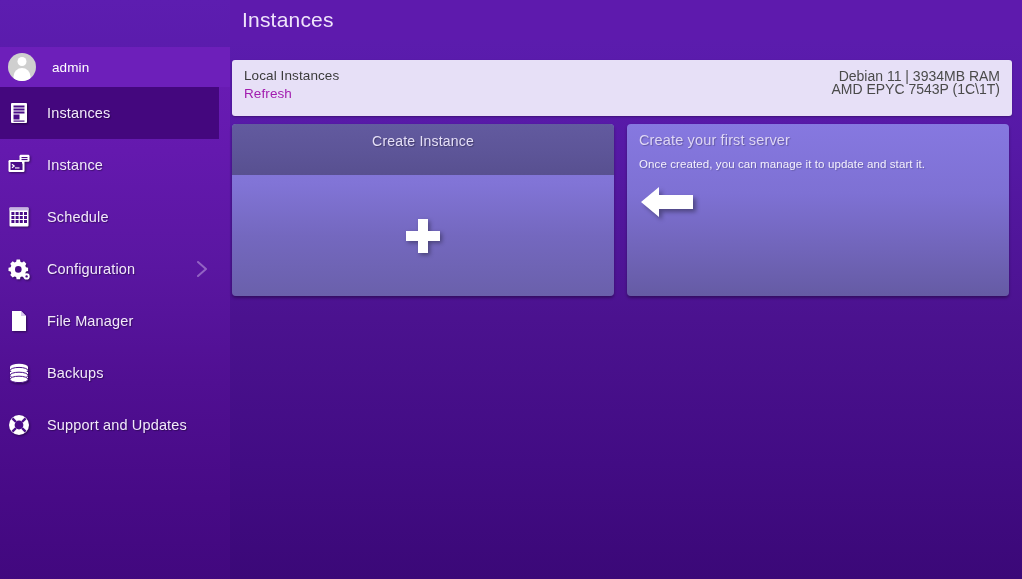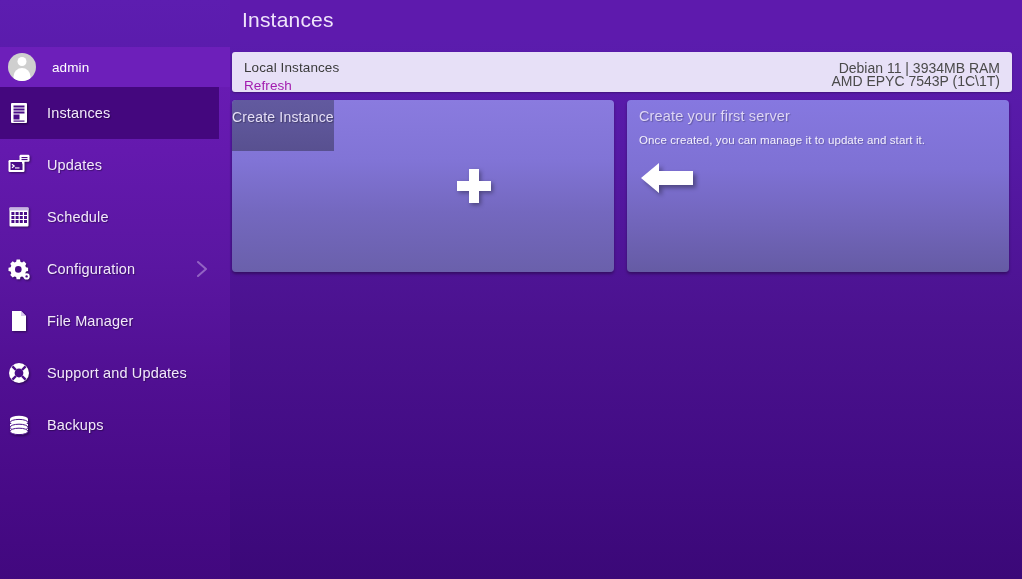--- a/index.html
+++ b/index.html
@@ -140,22 +140,22 @@
   }
   #page-title {
     font-size: 21px;
     color: #efe4fb;
     font-weight: 400;
     letter-spacing: .2px;
   }
 
   
   #info-panel {
-    margin: 12px 10px 0 2px;
-    height: 40px;
+    margin: 20px 10px 0 2px;
+    height: 56px;
     background: #e7e0f7;
     border-radius: 3px;
     display: flex;
     align-items: flex-start;
     justify-content: space-between;
     padding: 8px 12px 0 12px;
     box-shadow: 0 1px 2px rgba(0,0,0,.28);
   }
 
   #info-left { display: flex; flex-direction: column; }
@@ -193,21 +193,21 @@
     border-radius: 4px;
     overflow: hidden;
     box-shadow: 0 2px 3px rgba(0,0,0,.33);
     position: relative;
   }
 
   
   #create-instance-card {
     background: linear-gradient(180deg, #8a7bdf 0%, #8174d6 35%, #7468bf 65%, #6a60ab 100%);
     display: flex;
-    flex-direction: row;
+    flex-direction: column;
   }
   #create-instance-header {
     height: 51px;
     background: linear-gradient(180deg, #625a9f 0%, #5d5598 55%, #585090 100%);
     display: flex;
     align-items: flex-start;
     justify-content: center;
     padding-top: 9px;
   }
   #create-instance-title {
@@ -299,21 +299,21 @@
         <rect x="0.5" y="6" width="16" height="12" rx="1.2" fill="#fff"></rect>
         <rect x="2.5" y="8" width="12" height="8" fill="#4a0d88"></rect>
         <path d="M4 10.2 L6.2 12 L4 13.8" stroke="#fff" stroke-width="1.2" fill="none"></path>
         <rect x="7" y="13.4" width="4.5" height="1.1" fill="#fff"></rect>
         <rect x="11.5" y="0.8" width="10" height="7" rx="1.4" fill="#fff"></rect>
         <path d="M14 7.6 L14 10.2 L16.4 7.6 Z" fill="#fff"></path>
         <rect x="13.5" y="3" width="6" height="1.1" fill="#4a0d88"></rect>
         <rect x="13.5" y="5" width="6" height="1.1" fill="#4a0d88"></rect>
       </svg>
     </span>
-    <span class="nav-label">Updates</span>
+    <span class="nav-label">Instance</span>
   </div>
 
   <div class="nav-item">
     <span class="nav-icon">
       <svg width="22" height="22" viewBox="0 0 22 22">
         <rect x="1.5" y="1.5" width="19" height="19" rx="1" fill="#fff"></rect>
         <rect x="1.5" y="1.5" width="19" height="3" fill="#c7b3e4"></rect>
         <g fill="#4a0d88">
           <rect x="3.4" y="6" width="3" height="3"></rect>
           <rect x="7.6" y="6" width="3" height="3"></rect>
@@ -357,49 +357,49 @@
       <svg width="20" height="22" viewBox="0 0 20 22">
         <path d="M3 1 h9 l5 5 v15 H3 Z" fill="#fff"></path>
         <path d="M12 1 v5 h5 Z" fill="#d8c7ee"></path>
       </svg>
     </span>
     <span class="nav-label">File Manager</span>
   </div>
 
   <div class="nav-item">
     <span class="nav-icon">
+      <svg width="22" height="20" viewBox="0 0 22 20">
+        <ellipse cx="11" cy="4" rx="9" ry="3.2" fill="#fff"></ellipse>
+        <rect x="2" y="4" width="18" height="3.4" fill="#fff"></rect>
+        <ellipse cx="11" cy="7.6" rx="9" ry="3.2" fill="#fff" stroke="#4a0d88" stroke-width="1"></ellipse>
+        <rect x="2" y="9" width="18" height="3.4" fill="#fff"></rect>
+        <ellipse cx="11" cy="12.4" rx="9" ry="3.2" fill="#fff" stroke="#4a0d88" stroke-width="1"></ellipse>
+        <rect x="2" y="13.8" width="18" height="2.6" fill="#fff"></rect>
+        <ellipse cx="11" cy="16.4" rx="9" ry="3.2" fill="#fff" stroke="#4a0d88" stroke-width="1"></ellipse>
+      </svg>
+    </span>
+    <span class="nav-label">Backups</span>
+  </div>
+
+  <div class="nav-item">
+    <span class="nav-icon">
       <svg width="22" height="22" viewBox="0 0 22 22">
         <circle cx="11" cy="11" r="10" fill="#fff"></circle>
         <circle cx="11" cy="11" r="4.4" fill="#4a0d88"></circle>
         <g stroke="#4a0d88" stroke-width="2.4">
           <line x1="4.4" y1="4.4" x2="8" y2="8"></line>
           <line x1="17.6" y1="4.4" x2="14" y2="8"></line>
           <line x1="4.4" y1="17.6" x2="8" y2="14"></line>
           <line x1="17.6" y1="17.6" x2="14" y2="14"></line>
         </g>
       </svg>
     </span>
     <span class="nav-label">Support and Updates</span>
   </div>
 
-  <div class="nav-item">
-    <span class="nav-icon">
-      <svg width="22" height="20" viewBox="0 0 22 20">
-        <ellipse cx="11" cy="4" rx="9" ry="3.2" fill="#fff"></ellipse>
-        <rect x="2" y="4" width="18" height="3.4" fill="#fff"></rect>
-        <ellipse cx="11" cy="7.6" rx="9" ry="3.2" fill="#fff" stroke="#4a0d88" stroke-width="1"></ellipse>
-        <rect x="2" y="9" width="18" height="3.4" fill="#fff"></rect>
-        <ellipse cx="11" cy="12.4" rx="9" ry="3.2" fill="#fff" stroke="#4a0d88" stroke-width="1"></ellipse>
-        <rect x="2" y="13.8" width="18" height="2.6" fill="#fff"></rect>
-        <ellipse cx="11" cy="16.4" rx="9" ry="3.2" fill="#fff" stroke="#4a0d88" stroke-width="1"></ellipse>
-      </svg>
-    </span>
-    <span class="nav-label">Backups</span>
-  </div>
-
 </div>
 
 <div id="content">
 
   <div id="page-header">
     <span id="page-title">Instances</span>
   </div>
 
   <div id="info-panel">
     <div id="info-left">

